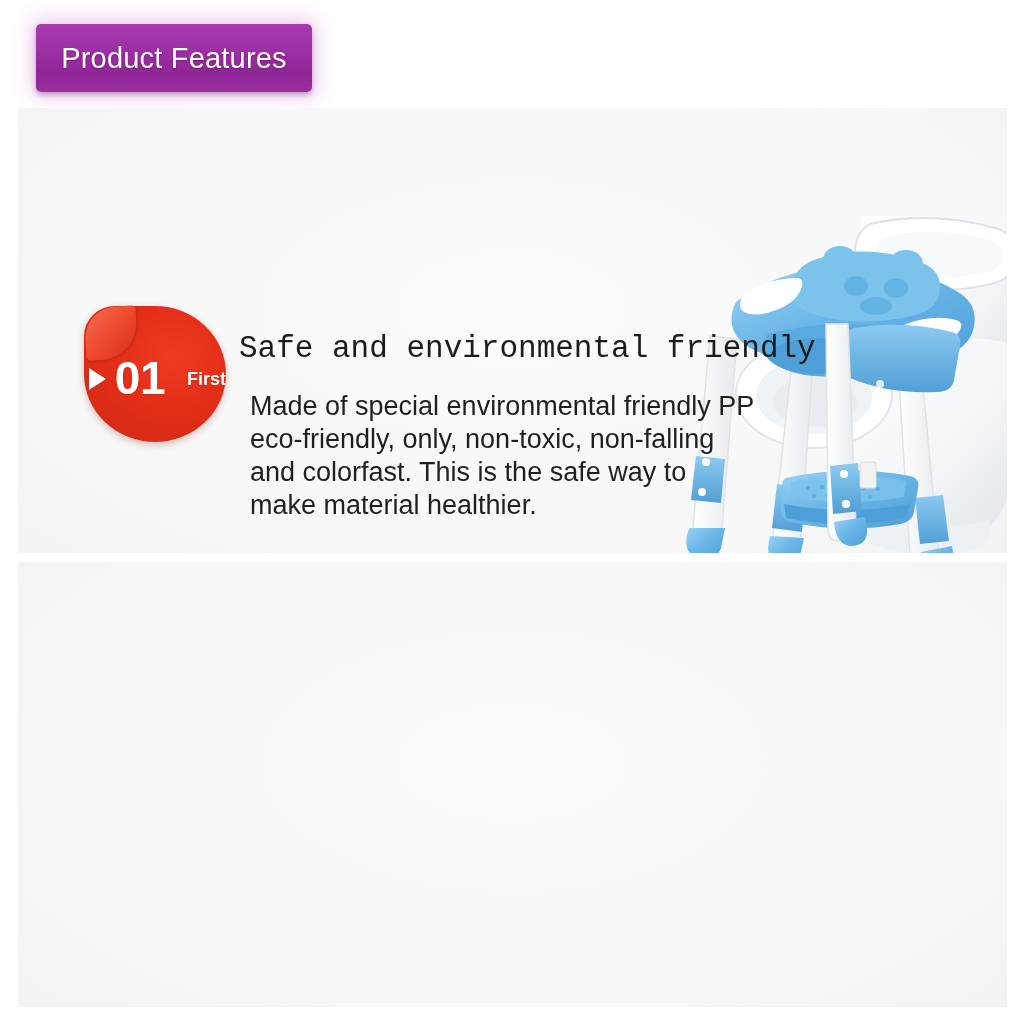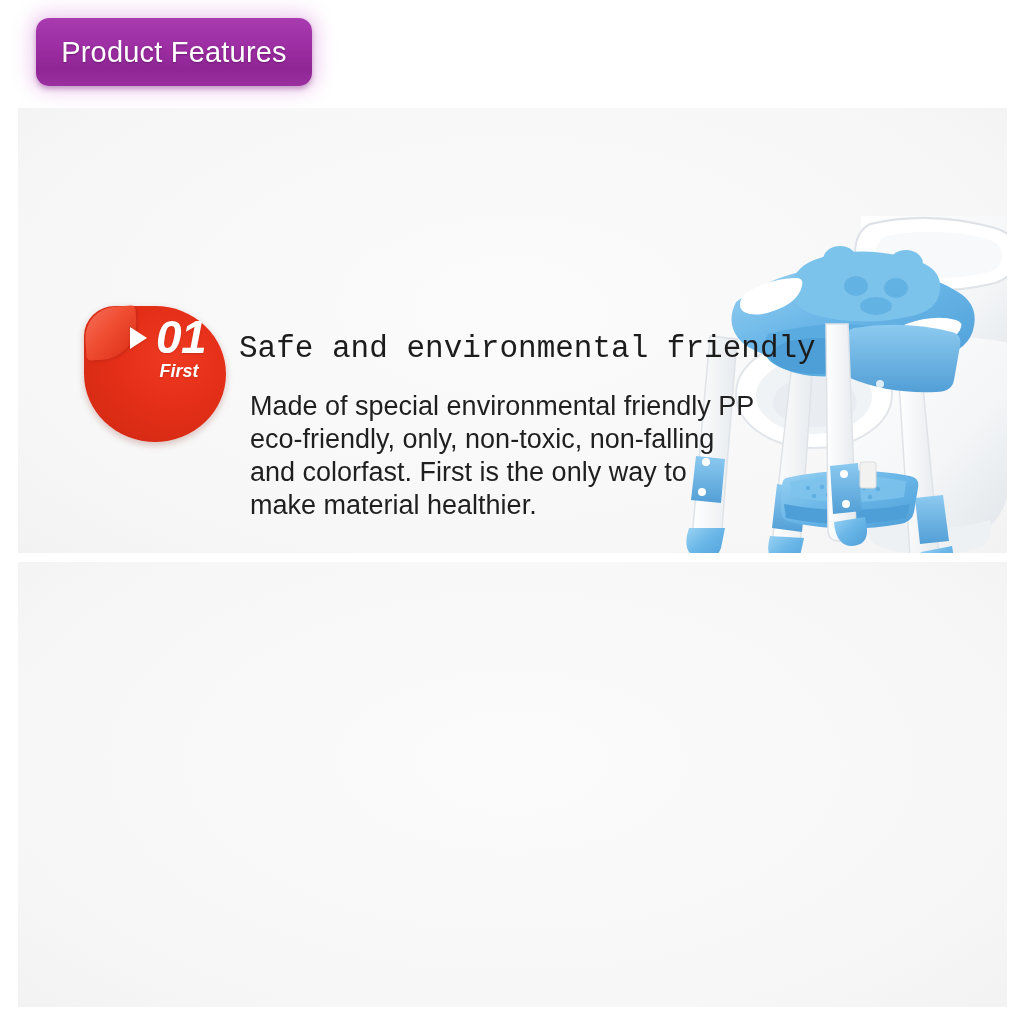--- a/index.html
+++ b/index.html
@@ -14,24 +14,24 @@
     position: relative;
     overflow: hidden;
     font-family: "Liberation Sans", sans-serif;
     -webkit-font-smoothing: antialiased;
   }
 
   
   .banner {
     position: absolute;
     left: 36px;
-    top: 18px;
+    top: 24px;
     width: 276px;
     height: 68px;
-    border-radius: 13px;
+    border-radius: 5px;
     background: linear-gradient(180deg, #a83bb0 0%, #9c2da2 45%, #8f2695 75%, #9b2f9f 100%);
     box-shadow: 0 0 18px 6px rgba(200, 90, 205, 0.28),
                 0 3px 5px rgba(90, 20, 95, 0.35);
     display: flex;
     align-items: center;
     justify-content: center;
   }
   .banner-label {
     color: #ffffff;
     font-size: 29px;
@@ -75,27 +75,26 @@
     height: 52px;
     background: linear-gradient(135deg, #f6705a 0%, #ef4d32 45%, #d92c15 100%);
     border-radius: 60% 8% 70% 8%;
     transform: rotate(-4deg);
     box-shadow: 1px 1px 3px rgba(120, 25, 12, 0.3);
   }
   .badge-inner {
     position: absolute;
     inset: 0;
     display: flex;
-    flex-direction: column;
+    flex-direction: row;
     align-items: center;
-    justify-content: flex-start;
+    justify-content: flex-end;
     padding-left: 26px;
     padding-top: 8px;
     box-sizing: border-box;
-    font-style: italic;
   }
   .badge-row {
     display: flex;
     align-items: center;
     gap: 9px;
   }
   .badge-triangle {
     width: 0;
     height: 0;
     border-top: 11px solid transparent;
@@ -269,21 +268,21 @@
         <span class="badge-number">01</span>
       </div>
       <span class="badge-sub">First</span>
     </div>
   </div>
 
   <div class="feature-heading" id="heading-one">Safe and environmental friendly</div>
   <div class="feature-body">
     <span class="line">Made of special environmental friendly PP</span>
     <span class="line">eco-friendly, only, non-toxic, non-falling</span>
-    <span class="line">and colorfast. First is the only way to</span>
+    <span class="line">and colorfast. This is the safe way to</span>
     <span class="line">make material healthier.</span>
   </div>
 </div>
 
 <div class="panel panel-two">
 
   
   
 
   

